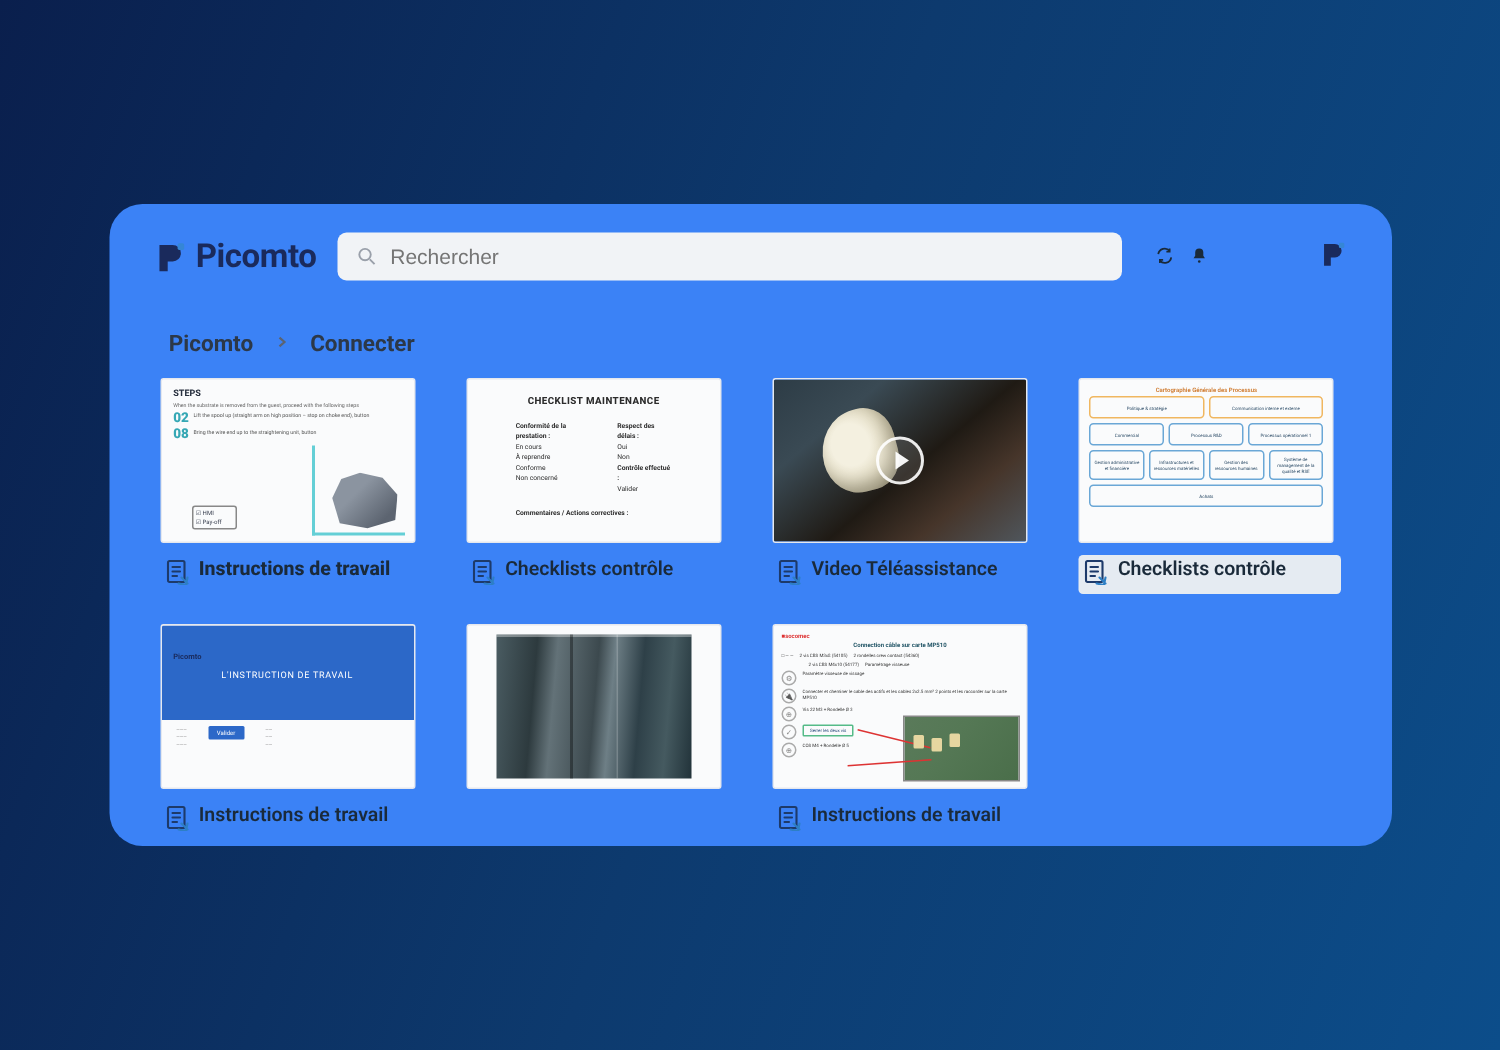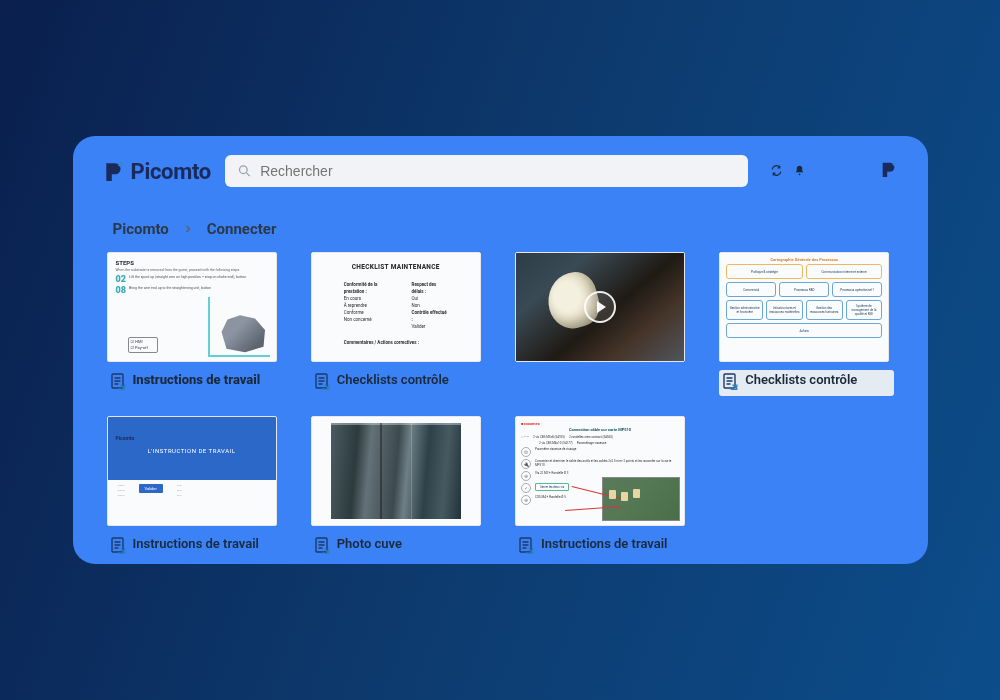--- a/index.html
+++ b/index.html
@@ -315,20 +315,26 @@
       </div>
     </div>
 
     <div class="card">
       <div class="thumb video">
         <div class="vframe">
             <div class="glove"></div>
           <div class="play"></div>
         </div>
       </div>
+      <div class="card-label-row">
+        <span class="card-icon"><svg viewBox="0 0 18 18">
+              <use href="#doc-icon-g"></use>
+            </svg></span>
+        <span class="card-label">Video Téléassistance</span>
+      </div>
     </div>
 
     <div class="card selected">
       <div class="thumb pmap">
         <div class="t-title">Cartographie Générale des Processus</div>
         <div class="prow">
           <div class="pbox b1">Politique &amp; stratégie</div>
           <div class="pbox b1">Communication interne et externe</div>
         </div>
         <div class="prow">
@@ -371,26 +377,20 @@
               <use href="#doc-icon-g"></use>
             </svg></span>
         <span class="card-label">Instructions de travail</span>
       </div>
     </div>
 
     <div class="card">
       <div class="thumb cuve">
         <div class="photo"></div>
       </div>
-      <div class="card-label-row">
-        <span class="card-icon"><svg viewBox="0 0 18 18">
-              <use href="#doc-icon-g"></use>
-            </svg></span>
-        <span class="card-label">Photo cuve</span>
-      </div>
     </div>
 
     <div class="card">
       <div class="thumb soco">
         <span class="shead">■<span>socomec</span></span>
         <div class="stitle">Connection câble sur carte MP510</div>
         <div class="srow">
             <span class="stxt">□ — —</span>
           <span class="stxt">2 vis CBS M3x8 (54105)</span>
           <span class="stxt">2 rondelles crew contact (54360)</span>

